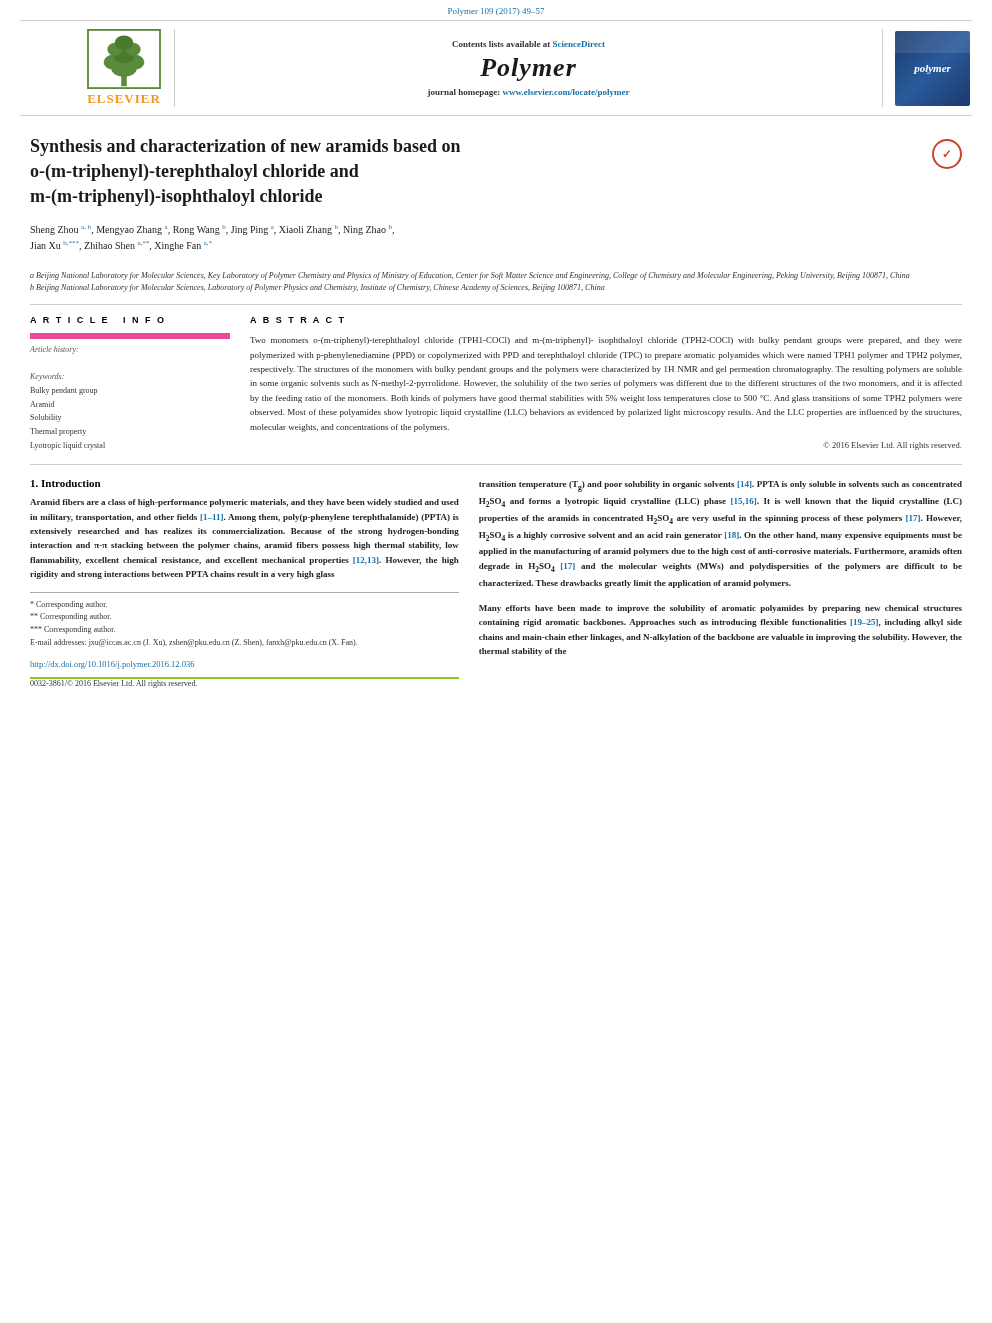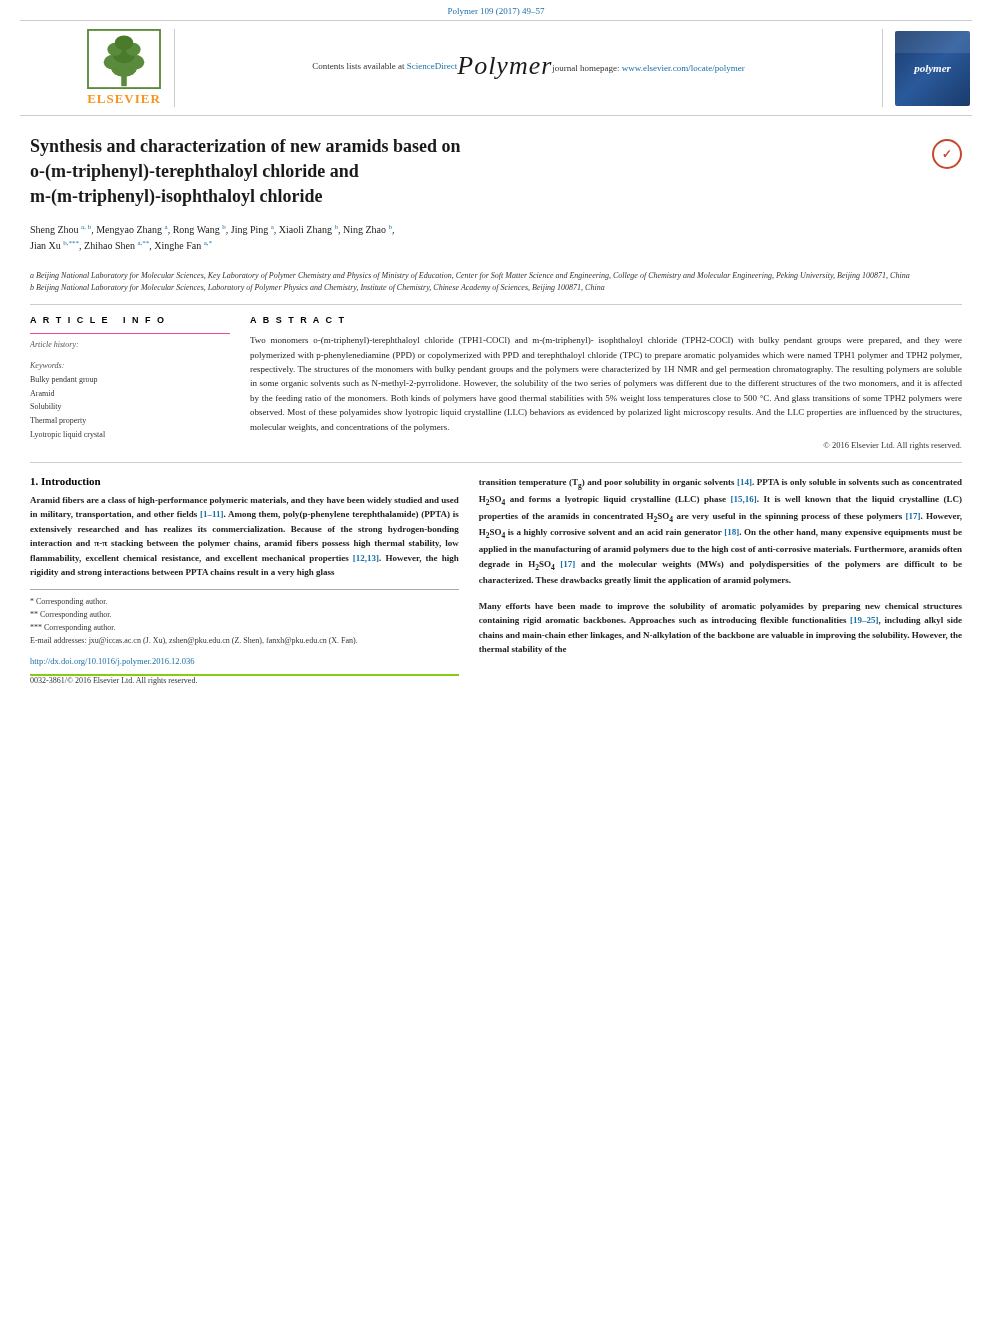--- a/index.html
+++ b/index.html
@@ -46,24 +46,25 @@
     .elsevier-text {
       font-size: 13px;
       font-weight: bold;
       color: #f7941d;
       letter-spacing: 1px;
       margin-top: 2px;
     }
     .header-center {
       flex: 1;
       display: flex;
-      flex-direction: row;
+      flex-direction: column;
       align-items: center;
       justify-content: center;
       padding: 4px 10px;
+      font-weight: bold;
     }
     .contents-line {
       font-size: 9px;
       color: #333;
       margin-bottom: 4px;
     }
     .sciencedirect-link {
       color: #1a6fa8;
     }
     .journal-title {
@@ -176,23 +177,23 @@
     .section-header {
       font-size: 9px;
       font-weight: bold;
       letter-spacing: 2px;
       text-transform: uppercase;
       color: #000;
       margin-bottom: 8px;
       font-family: Arial, sans-serif;
     }
     .article-info-block {
-      border-top: 1px solid #ec4899;
+      border-top: 6px solid #ec4899;
       padding-top: 6px;
-      margin-bottom: 12px;
+      margin-bottom: 18px;
     }
     .info-label {
       font-size: 8px;
       font-style: italic;
       color: #555;
       margin-bottom: 4px;
     }
     .info-date-row {
       font-size: 8px;
       color: #333;

